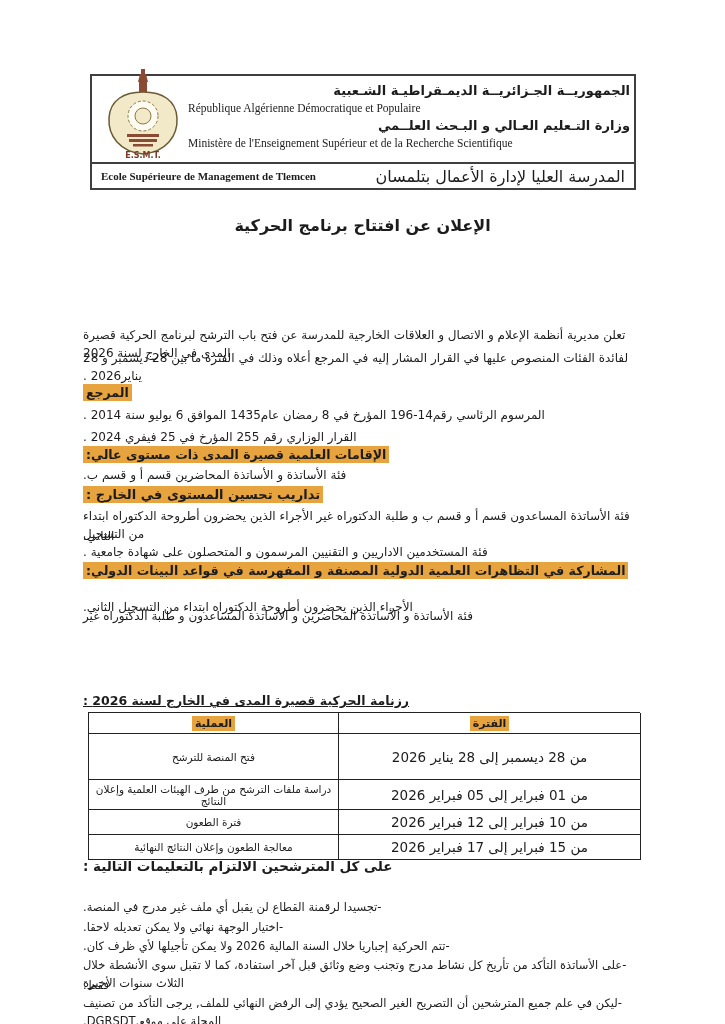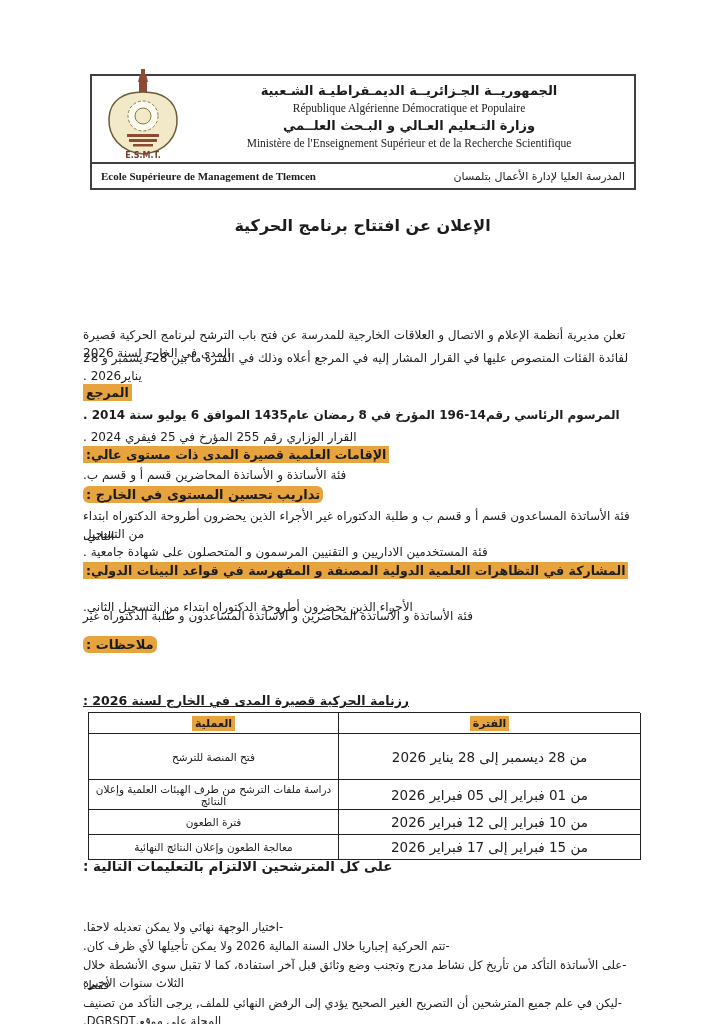--- a/index.html
+++ b/index.html
@@ -15,37 +15,37 @@
   .col{left:83px;right:77px;}
   .t-right{text-align:left;}
   .t-left{text-align:left;}
 
   
   .header-box{
     left:90px;top:74px;width:546px;height:116px;
     border:2px solid #3f3f3f;box-sizing:border-box;background:#fff;
   }
   .logo{position:absolute;left:8px;top:-8px;width:86px;height:96px;}
-  .head-lines{position:absolute;left:96px;right:4px;top:6px;text-align:center;}
+  .head-lines{position:absolute;left:96px;right:4px;top:6px;}
   .h-ar{font-size:13px;font-weight:bold;line-height:18px;direction:rtl;}
   .h-fr{font-family:"Liberation Serif",serif;font-size:11.5px;line-height:17px;color:#222;}
   .head-divider{position:absolute;left:0;right:0;top:86px;border-top:2px solid #3f3f3f;}
   .head-footer{
     position:absolute;left:0;right:0;bottom:0;height:24px;
     display:flex;justify-content:space-between;align-items:center;padding:0 9px;
   }
   .school-fr{font-family:"Liberation Serif",serif;font-weight:bold;font-size:11px;}
-  .school-ar{direction:rtl;font-size:11px;}
+  .school-ar{direction:rtl;font-size:16px;}
 
   
   .doc-title{left:0;right:0;top:212px;text-align:center;font-weight:bold;font-size:16px;line-height:27px;direction:rtl;}
 
   
   .body-line{font-size:12px;line-height:18px;}
-  .heading-line{font-size:13px;border-radius:6px;}
+  .heading-line{font-size:13px;}
   .heading-sm{font-size:12.5px;}
 
   
   .cal-title{text-decoration:underline;font-weight:bold;font-size:12.5px;}
   .cal-table{
     left:88px;top:712px;width:552px;
     display:grid;grid-template-columns:250px 302px;
     border-left:1.5px solid #222;border-top:1.5px solid #222;box-sizing:border-box;
   }
   .cal-cell{
@@ -101,44 +101,41 @@
   <div class="abs doc-title">
     <div>الإعلان عن افتتاح برنامج الحركية</div>
   </div>
 
   <div class="abs col body-line ar t-right" style="top:326px;">تعلن مديرية أنظمة الإعلام و الاتصال و العلاقات الخارجية للمدرسة عن فتح باب الترشح لبرنامج الحركية قصيرة المدى في الخارج لسنة 2026</div>
   <div class="abs col body-line ar t-left" style="top:349px;">لفائدة الفئات المنصوص عليها في القرار المشار إليه في المرجع أعلاه وذلك في الفترة ما بين 28 ديسمبر و 28 يناير2026 .</div>
 
   <div class="abs col t-right" style="top:382px;">
     <span class="hl bold heading-sm ar">المرجع</span>
   </div>
-  <div class="abs col body-line ar t-right" style="top:406px;font-weight:bold;">المرسوم الرئاسي رقم14-196 المؤرخ في 8 رمضان عام1435 الموافق 6 يوليو سنة 2014 .</div>
+  <div class="abs col body-line ar t-right" style="top:406px;">المرسوم الرئاسي رقم14-196 المؤرخ في 8 رمضان عام1435 الموافق 6 يوليو سنة 2014 .</div>
   <div class="abs col body-line ar t-right" style="top:428px;">القرار الوزاري رقم 255 المؤرخ في 25 فيفري 2024 .</div>
 
   <div class="abs col t-right" style="top:444px;">
     <span class="hl bold heading-sm ar">الإقامات العلمية قصيرة المدى ذات مستوى عالي:</span>
   </div>
   <div class="abs col body-line ar t-left" style="top:466px;">فئة الأساتذة و الأساتذة المحاضرين قسم أ و قسم ب.</div>
 
   <div class="abs col t-right" style="top:484px;">
     <span class="hl bold heading-line ar">تداريب تحسين المستوى في الخارج :</span>
   </div>
   <div class="abs col body-line ar t-right" style="top:507px;">فئة الأساتذة المساعدون قسم أ و قسم ب و طلبة الدكتوراه غير الأجراء الذين يحضرون أطروحة الدكتوراه ابتداء من التسجيل</div>
   <div class="abs col body-line ar t-left" style="top:527px;">الثاني.</div>
   <div class="abs col body-line ar t-left" style="top:543px;">فئة المستخدمين الاداريين و التقنيين المرسمون و المتحصلون على شهادة جامعية .</div>
 
   <div class="abs col t-right" style="top:560px;">
     <span class="hl bold heading-sm ar">المشاركة في التظاهرات العلمية الدولية المصنفة و المفهرسة في قواعد البينات الدولي:</span>
   </div>
   <div class="abs col body-line ar t-left" style="top:579px;margin-top:28px;">فئة الأساتذة و الأساتذة المحاضرين و الأساتذة المساعدون  و طلبة الدكتوراه غير</div>
   <div class="abs col body-line ar t-left" style="top:598px;">الأجراء الذين يحضرون أطروحة الدكتوراه ابتداء من التسجيل الثاني.</div>
 
-  <div class="abs col t-right" style="top:634px;">
-    <span class="hl bold heading-line ar">ملاحظات :</span>
-  </div>
 
   <div class="abs col t-right ar" style="top:690px;">
     <span class="cal-title">رزنامة الحركية قصيرة المدى في الخارج لسنة 2026  :</span>
   </div>
 
   <div class="abs cal-table">
     <div class="cal-cell cal-head">
       <span class="hl ar">العملية</span>
     </div>
     <div class="cal-cell cal-head">
@@ -153,19 +150,20 @@
 
     <div class="cal-cell op-cell row3">فترة الطعون</div>
     <div class="cal-cell pd-cell row3">من 10 فبراير إلى 12 فبراير 2026</div>
 
     <div class="cal-cell op-cell row4">معالجة الطعون وإعلان النتائج النهائية</div>
     <div class="cal-cell pd-cell row4">من 15 فبراير إلى 17 فبراير 2026</div>
   </div>
 
   <div class="abs col t-right instr-heading" style="top:858px;">على كل المترشحين الالتزام بالتعليمات التالية :</div>
 
+  <div class="abs col instr-line ar t-right" style="top:898px;">-تجسيدا لرقمنة القطاع لن يقبل أي ملف غير مدرج في المنصة.</div>
   <div class="abs col instr-line ar t-right" style="top:918px;">-اختيار الوجهة نهائي ولا يمكن تعديله لاحقا.</div>
   <div class="abs col instr-line ar t-right" style="top:937px;">-تتم الحركية إجباريا خلال السنة المالية 2026 ولا يمكن تأجيلها لأي ظرف كان.</div>
   <div class="abs col instr-line ar t-right" style="top:956px;">-على الأساتذة التأكد من تأريخ كل نشاط مدرج وتجنب وضع وثائق قبل آخر استفادة، كما لا تقبل سوى الأنشطة خلال الثلاث سنوات الأخيرة</div>
   <div class="abs col instr-line ar t-left" style="top:976px;">فقط.</div>
   <div class="abs col instr-line ar t-right" style="top:994px;">-ليكن في علم جميع المترشحين أن التصريح الغير الصحيح يؤدي إلى الرفض النهائي للملف, يرجى التأكد من تصنيف المجلة على موقع.DGRSDT.</div>
 
 </div>
 
 </body></html>

